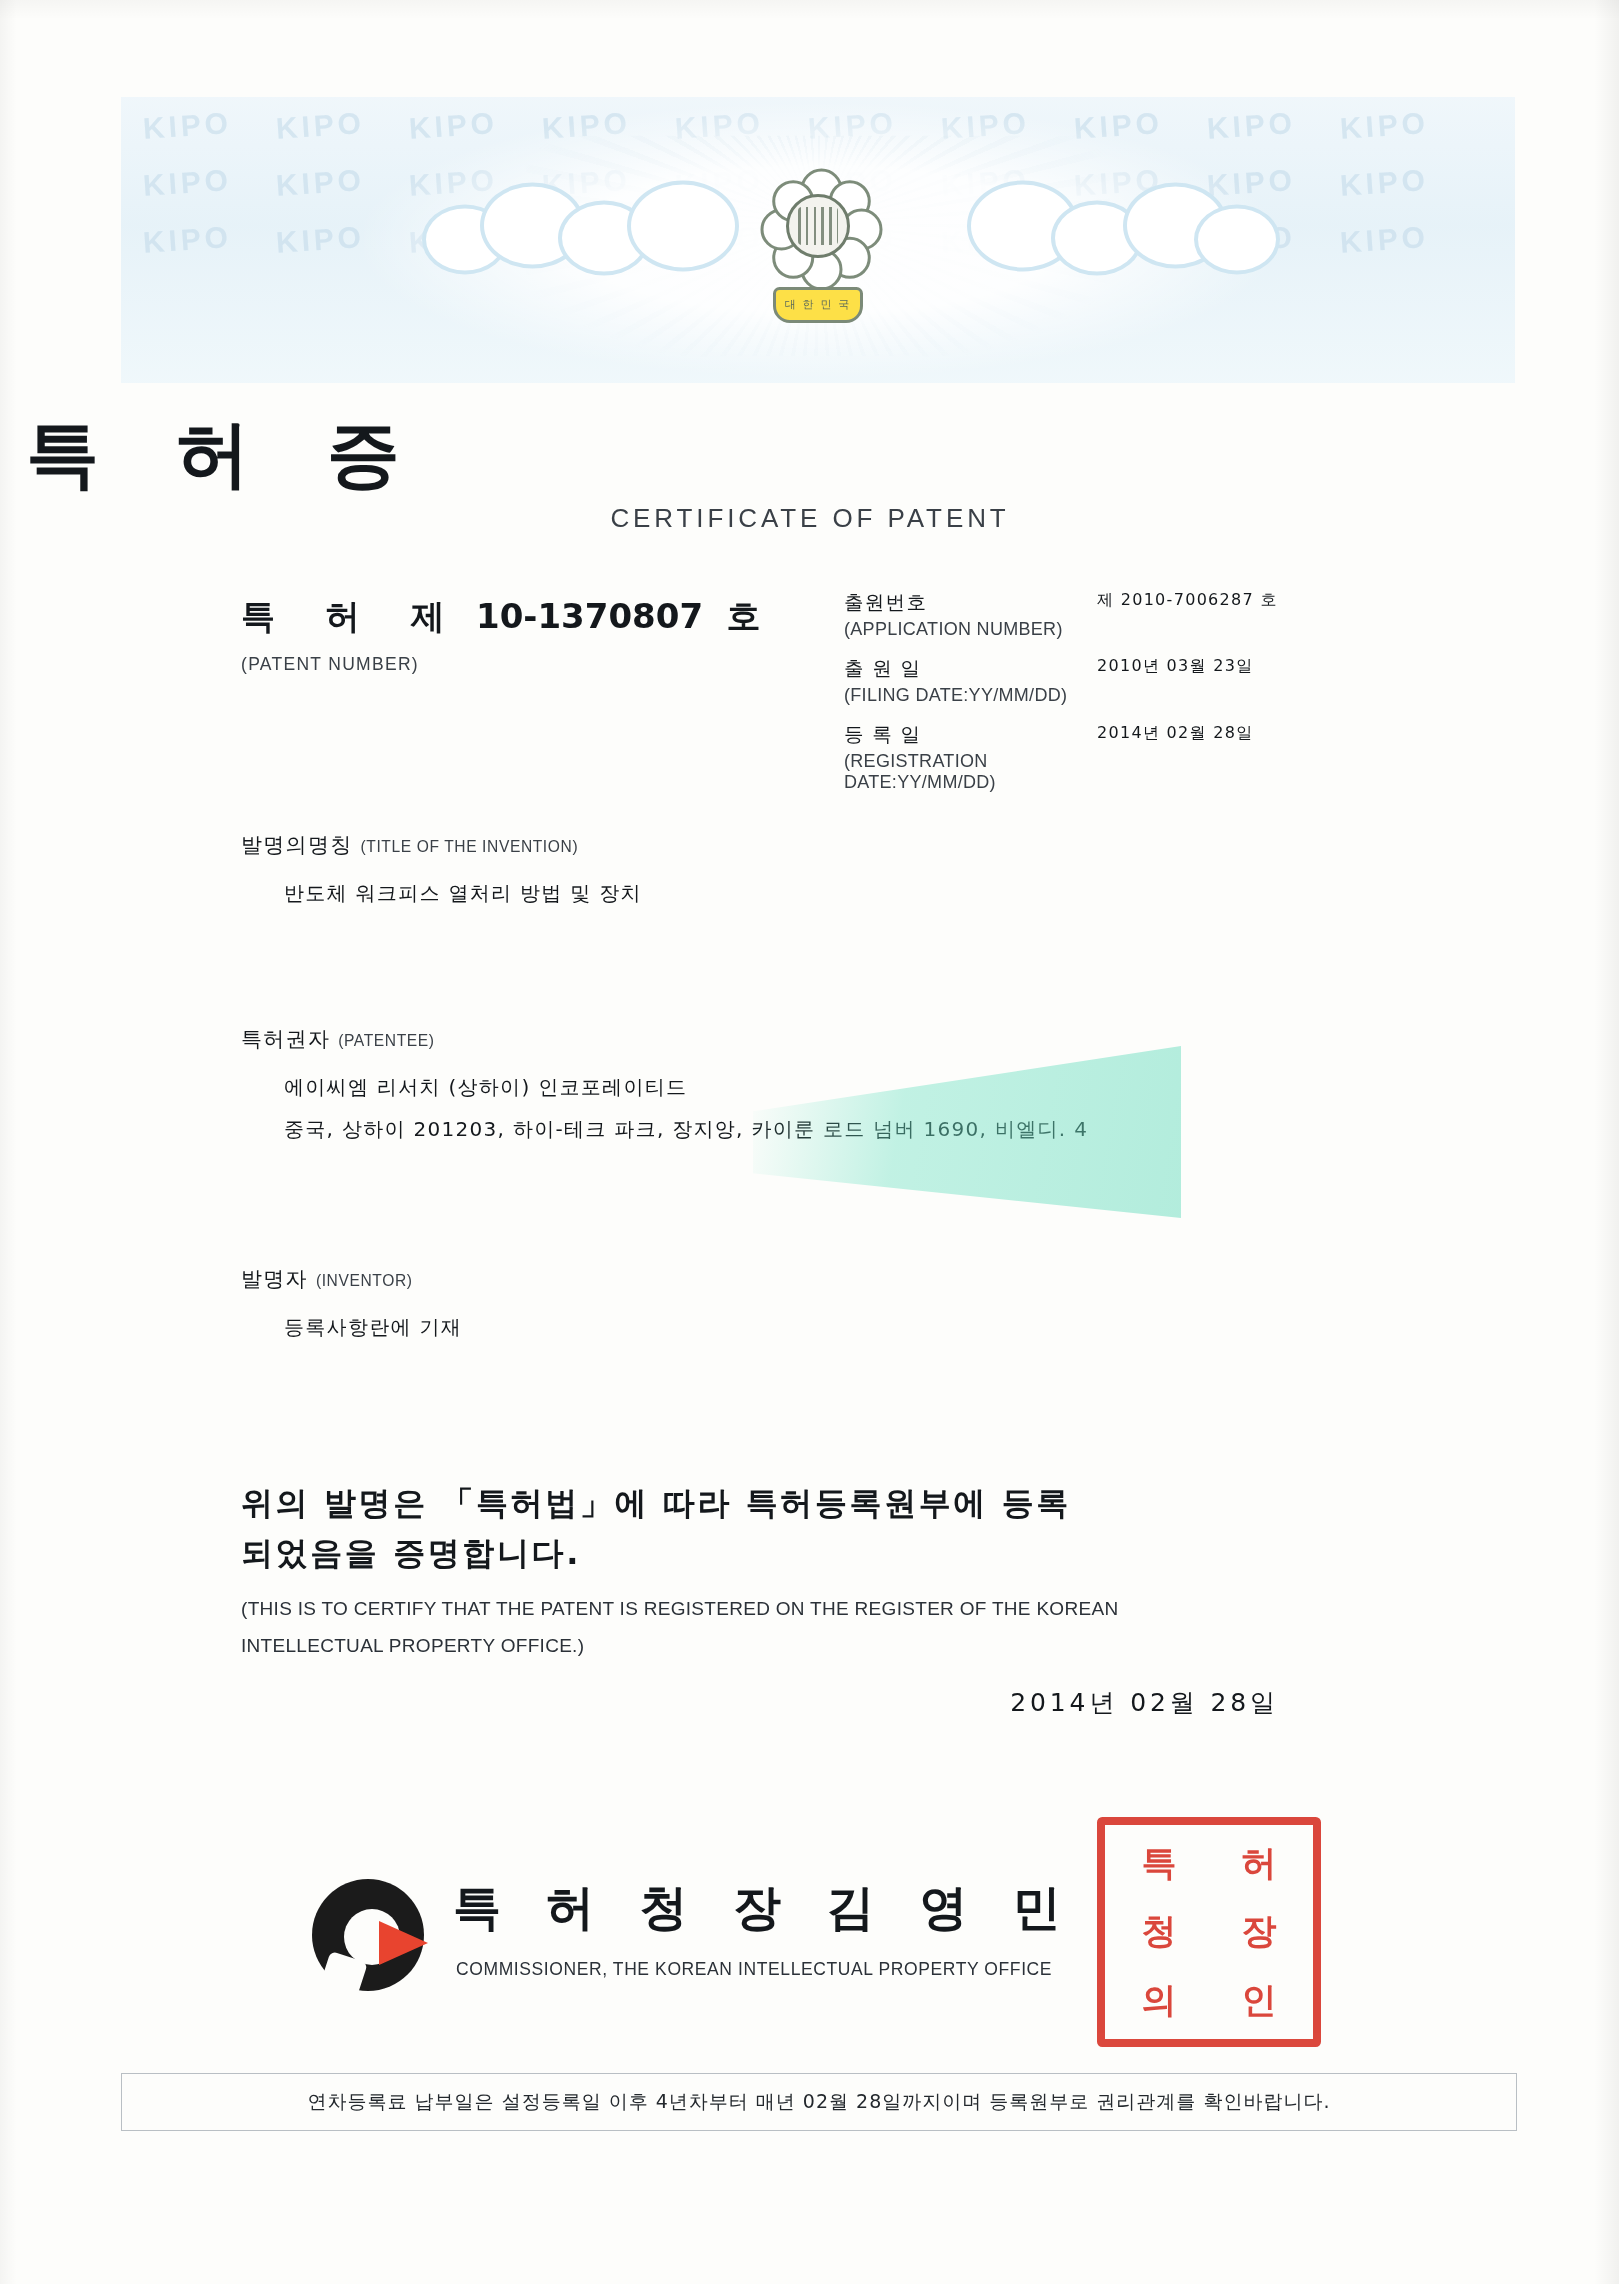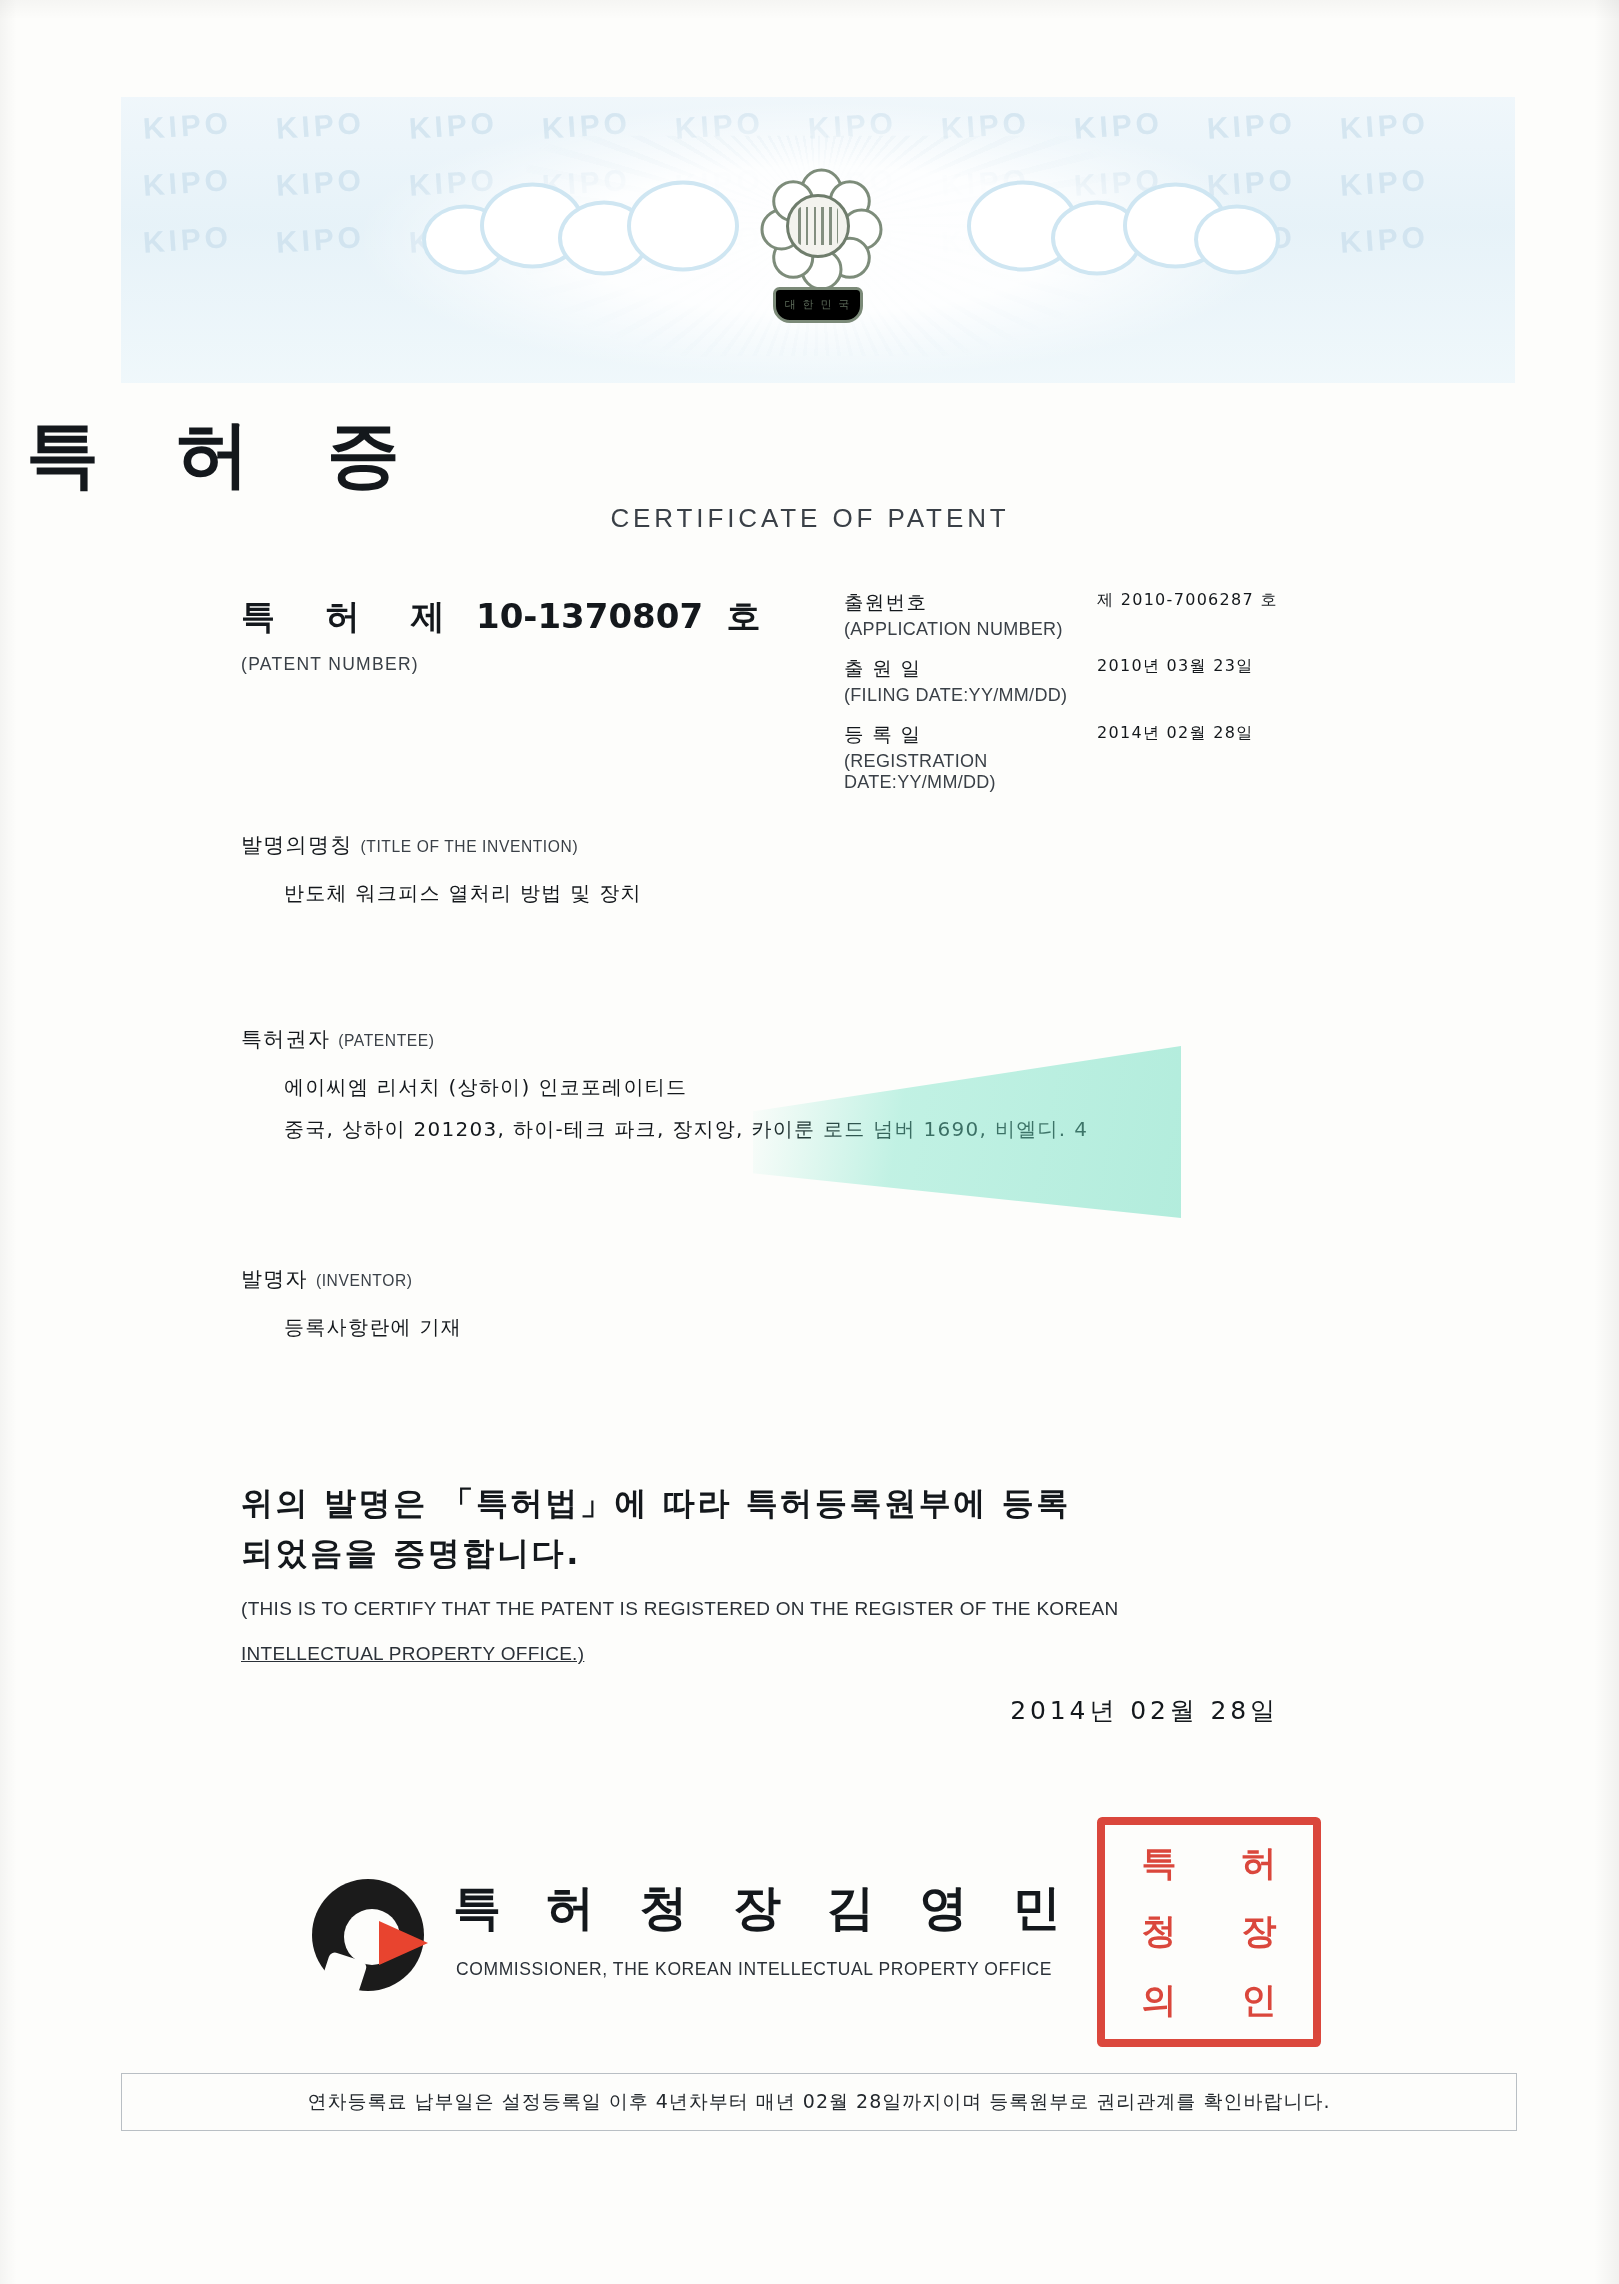--- a/index.html
+++ b/index.html
@@ -156,21 +156,21 @@
     border-radius: 3.9px;
     opacity: 0.85;
   }
   .emblem-ribbon {
     position: absolute;
     left: 50%;
     bottom: 3.9px;
     transform: translateX(-50%);
     width: 84px;
     height: 30px;
-    background: #000000;
+    background: #fde047;
     border: 3.2px solid #7b8a78;
     border-radius: 6.5px 6.5px 17px 17px;
     display: flex;
     align-items: center;
     justify-content: center;
     color: #5d6b5a;
     font-size: 11px;
     letter-spacing: 1.9px;
     white-space: nowrap;
     text-align: right;
@@ -580,21 +580,21 @@
       <span>발명자</span>
       <span class="en">(INVENTOR)</span>
     </div>
     <div class="section-body">등록사항란에 기재</div>
   </div>
 
   <div class="certify">
     <div class="certify-ko">위의 발명은 「특허법」에 따라 특허등록원부에 등록</div>
     <div class="certify-ko">되었음을 증명합니다.</div>
     <div class="certify-en">(THIS IS TO CERTIFY THAT THE PATENT IS REGISTERED ON THE REGISTER OF THE KOREAN</div>
-    <div class="certify-en" style="margin-top:16px;text-decoration:underline;">INTELLECTUAL PROPERTY OFFICE.)</div>
+    <div class="certify-en" style="margin-top:8px;">INTELLECTUAL PROPERTY OFFICE.)</div>
     <div class="certify-date">2014년   02월   28일</div>
   </div>
 
   <div class="sig">
     <div class="kipo-logo">
       <div class="kipo-ring"></div>
       <div class="kipo-hole"></div>
       <div class="kipo-notch"></div>
       <div class="kipo-arrow"></div>
     </div>

